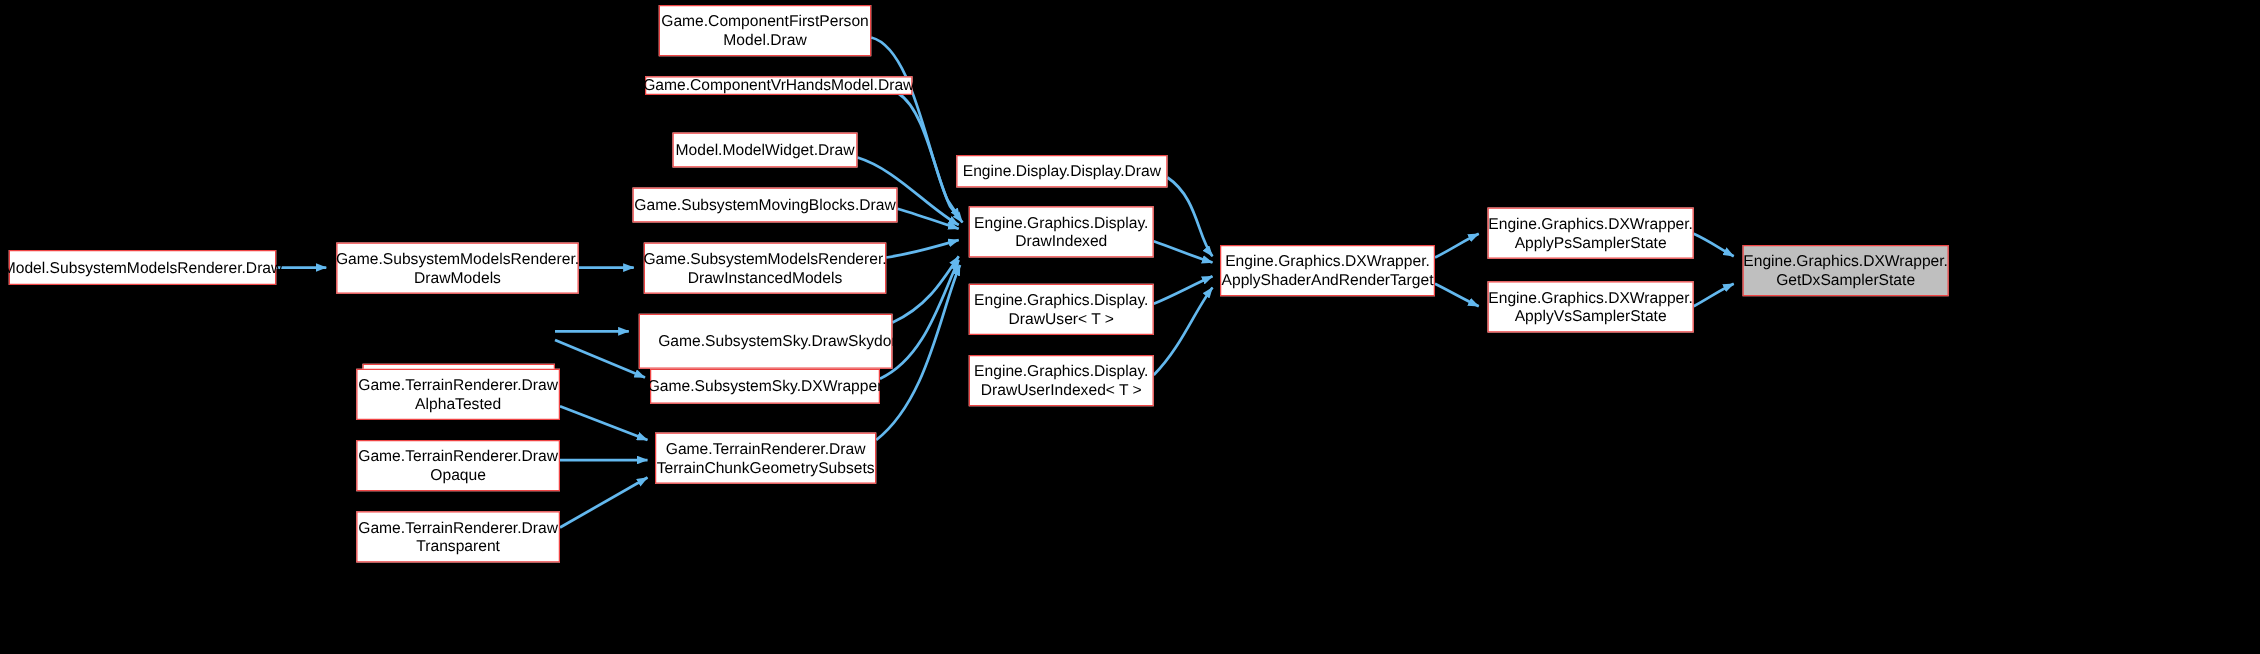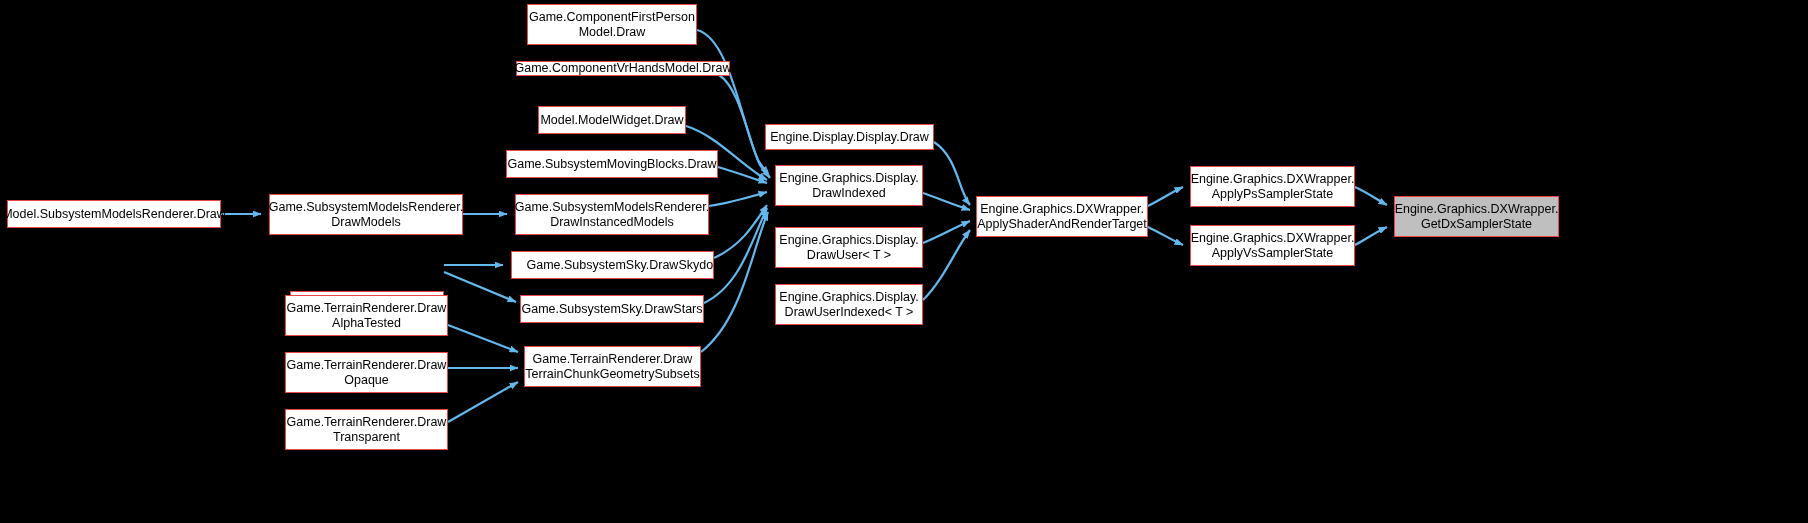--- a/index.html
+++ b/index.html
@@ -85,24 +85,24 @@
       <div class="node" style="left: 269px; top: 194px; width: 194px; height: 41px;">Game.SubsystemModelsRenderer.
 DrawModels</div>
       <div class="node" style="left: 527px; top: 4px; width: 170px; height: 41px;">Game.ComponentFirstPerson
 Model.Draw</div>
       <div class="node" style="left: 516px; top: 61px; width: 214px; height: 15px;">Game.ComponentVrHandsModel.Draw</div>
       <div class="node" style="left: 538px; top: 106px; width: 148px; height: 28px;">Model.ModelWidget.Draw</div>
       <div class="node" style="left: 506px; top: 150px; width: 212px; height: 28px;">Game.SubsystemMovingBlocks.Draw</div>
       <div class="node" style="left: 515px; top: 194px; width: 194px; height: 41px;">Game.SubsystemModelsRenderer.
 DrawInstancedModels</div>
       <div class="node" style="left: 290px; top: 251px; width: 154px; height: 28px; margin-top: 40px;">Game.SubsystemSky.Draw</div>
-      <div class="node" style="left: 511px; top: 251px; width: 203px; height: 28px; padding-left: 36px;">Game.SubsystemSky.DrawSkydome</div>
+      <div class="node" style="left: 511px; top: 251px; width: 203px; height: 44px; padding-left: 36px;">Game.SubsystemSky.DrawSkydome</div>
       <div class="node" style="left: 285px; top: 295px; width: 163px; height: 41px;">Game.TerrainRenderer.Draw
 AlphaTested</div>
-      <div class="node" style="left: 520px; top: 295px; width: 184px; height: 28px;">Game.SubsystemSky.DrawStars</div>
+      <div class="node" style="left: 520px; top: 295px; width: 184px; height: 28px;">Game.SubsystemSky.DXWrapper</div>
       <div class="node" style="left: 285px; top: 352px; width: 163px; height: 41px;">Game.TerrainRenderer.Draw
 Opaque</div>
       <div class="node" style="left: 524px; top: 346px; width: 177px; height: 41px;">Game.TerrainRenderer.Draw
 TerrainChunkGeometrySubsets</div>
       <div class="node" style="left: 285px; top: 409px; width: 163px; height: 41px;">Game.TerrainRenderer.Draw
 Transparent</div>
       <div class="node" style="left: 765px; top: 124px; width: 169px; height: 26px;">Engine.Display.Display.Draw</div>
       <div class="node" style="left: 775px; top: 165px; width: 148px; height: 41px;">Engine.Graphics.Display.
 DrawIndexed</div>
       <div class="node" style="left: 775px; top: 227px; width: 148px; height: 41px;">Engine.Graphics.Display.

